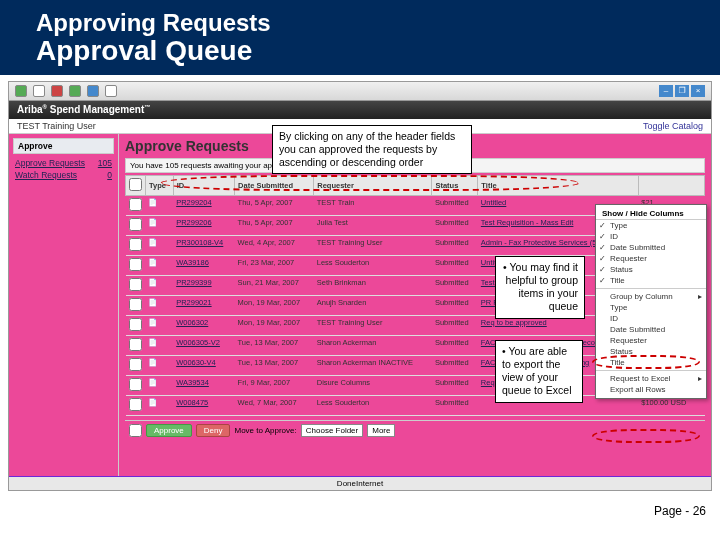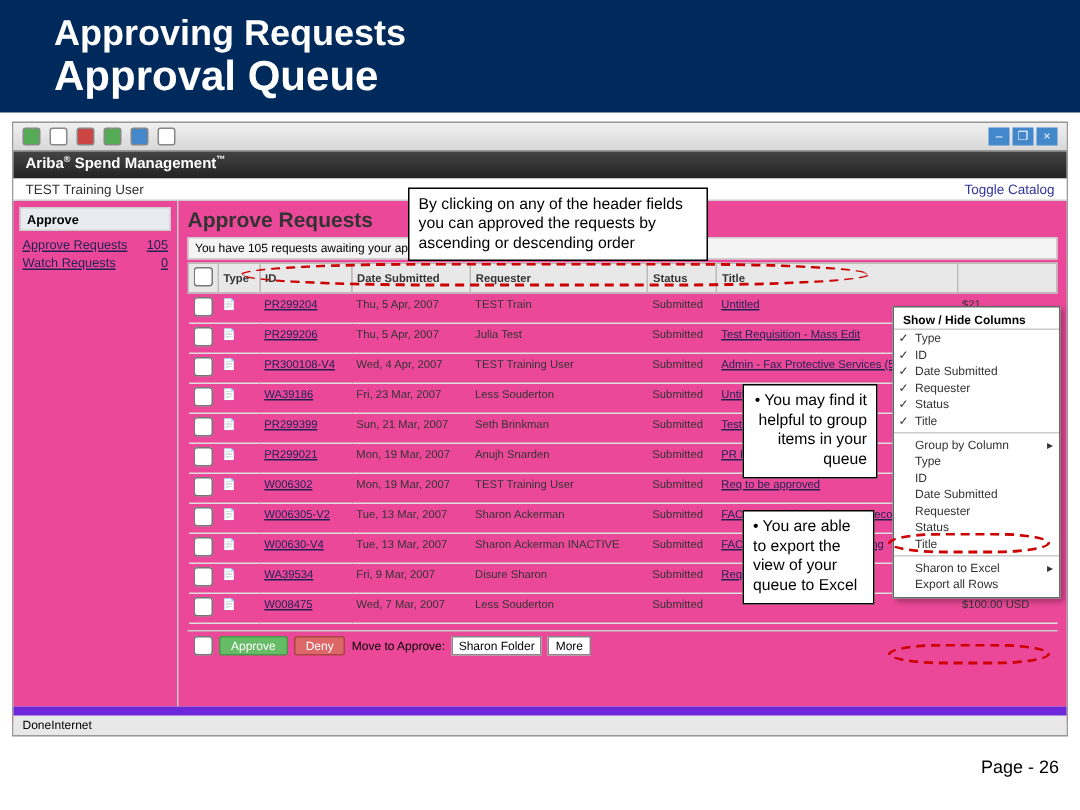--- a/index.html
+++ b/index.html
@@ -40,21 +40,21 @@
   .menu-panel .mi { padding:1px 6px 1px 14px; color:#333; position:relative; }
   .menu-panel .mi.ck::before { content:"✓"; position:absolute; left:3px; color:#333; }
   .menu-panel .mi.ar::after { content:"▸"; position:absolute; right:4px; }
   .menu-panel hr { border:none; border-top:1px solid #ccc; margin:2px 0; }
   .oval-group { top:150px; right:6px; width:108px; height:14px; border-radius:50%/70%; }
   .oval-export { top:224px; right:6px; width:108px; height:14px; border-radius:50%/70%; }
   .callout { position:absolute; background:#fff; border:1.5px solid #000; padding:4px 6px; font-size:10.5px; line-height:1.25; z-index:10; }
   .callout.top { top:125px; left:272px; width:200px; }
   .callout.mid { top:256px; left:495px; width:90px;text-align:right; }
   .callout.bot { top:340px; left:495px; width:88px; }
-  .footer-bar { background:#e8e8e8; border-top:6px solid #6d28d9; padding:2px 6px; font-size:8px; display:flex; justify-content:flex-start; position:absolute; bottom:0; left:0; right:0; }
+  .footer-bar { background:#e8e8e8; border-top:1px solid #6d28d9; padding:2px 6px; font-size:8px; display:flex; justify-content:center; position:absolute; bottom:0; left:0; right:0; }
   .action-row { padding:3px 4px; display:flex; gap:4px; align-items:center; font-size:8px; border-top:1px solid #ccc; margin-top:4px; }
   .btn { border:1px solid #888; padding:1px 7px; border-radius:2px; font-size:8px; }
   .btn.appr { background:#6b6; color:#fff; border-color:#494; }
   .btn.deny { background:#d66; color:#fff; border-color:#a44; }
   .sel { border:1px solid #888; padding:1px 4px; background:#fff; }
   .page-num { position:absolute; right:14px; bottom:22px; font-size:12px; color:#000; }
   .ie-btn { position:absolute; top:76px; right:14px; width:12px; height:10px; border:1px solid #666; background:#f8f8f8; font-size:7px; text-align:center; line-height:9px; }
 </style>
 </head>
 <body>
@@ -207,21 +207,21 @@
                 <td>Sharon Ackerman INACTIVE</td>
                 <td>Submitted</td>
                 <td class="link">FAC C95 Building Maint Building</td>
                 <td>$3,075.00 USD</td>
               </tr>
               <tr>
                 <td class="cb"><input type="checkbox" style=""></td>
                 <td>📄</td>
                 <td class="link">WA39534</td>
                 <td>Fri, 9 Mar, 2007</td>
-                <td>Disure Sharon</td>
+                <td>Disure Columns</td>
                 <td>Submitted</td>
                 <td class="link">Requirements Sourcing</td>
                 <td></td>
               </tr>
               <tr>
                 <td class="cb"><input type="checkbox" style=""></td>
                 <td>📄</td>
                 <td class="link">W008475</td>
                 <td>Wed, 7 Mar, 2007</td>
                 <td>Less Souderton</td>
@@ -230,21 +230,21 @@
                 <td>$100.00 USD</td>
               </tr>
             </tbody>
         </table>
       </div>
       <div class="action-row">
         <input type="checkbox" style="">
         <span class="btn appr">Approve</span>
         <span class="btn deny">Deny</span>
         <span>Move to Approve:</span>
-        <span class="sel">Sharon Folder</span>
+        <span class="sel">Choose Folder</span>
         <span class="sel">More</span>
       </div>
 
       <div class="menu-panel">
         <div class="mh">Show / Hide Columns</div>
         <div id="menu-top">
             <div class="mi ck">Type</div>
             <div class="mi ck">ID</div>
             <div class="mi ck">Date Submitted</div>
             <div class="mi ck">Requester</div>
@@ -255,21 +255,21 @@
         <div class="mi ar">Group by Column</div>
         <div id="menu-mid">
             <div class="mi">Type</div>
             <div class="mi">ID</div>
             <div class="mi">Date Submitted</div>
             <div class="mi">Requester</div>
             <div class="mi">Status</div>
             <div class="mi">Title</div>
           </div>
         <hr>
-        <div class="mi ar">Sharon to Excel</div>
+        <div class="mi ar">Request to Excel</div>
         <div class="mi">Export all Rows</div>
         <div class="dashed-oval oval-group"></div>
         <div class="dashed-oval oval-export"></div>
       </div>
     </div>
   </div>
   <div class="footer-bar">
     <span>Done</span>
     <span>Internet</span>
   </div>

